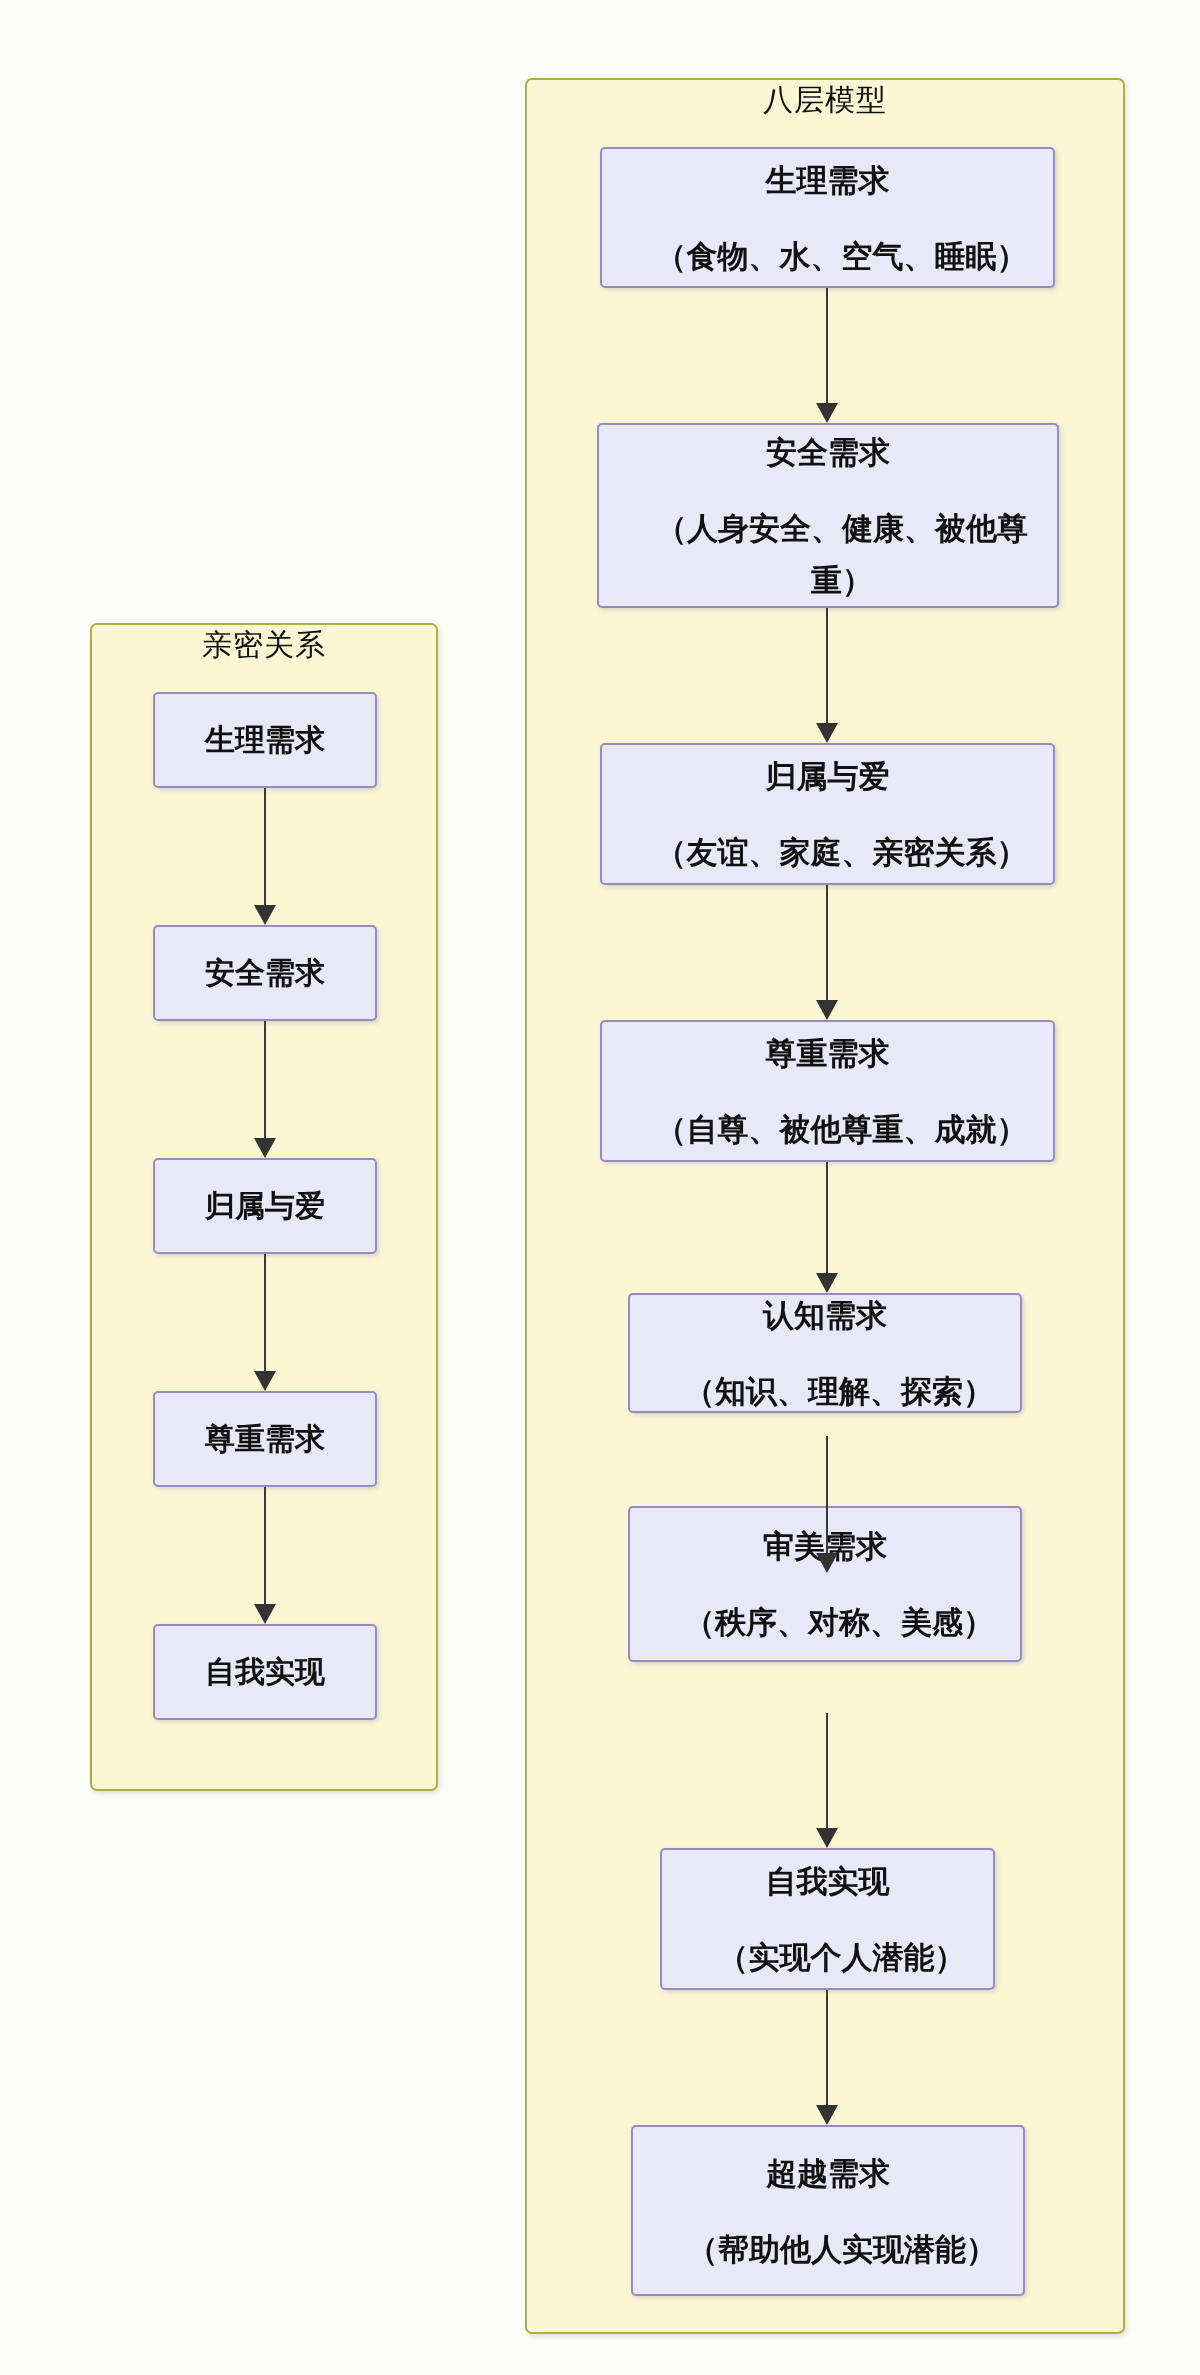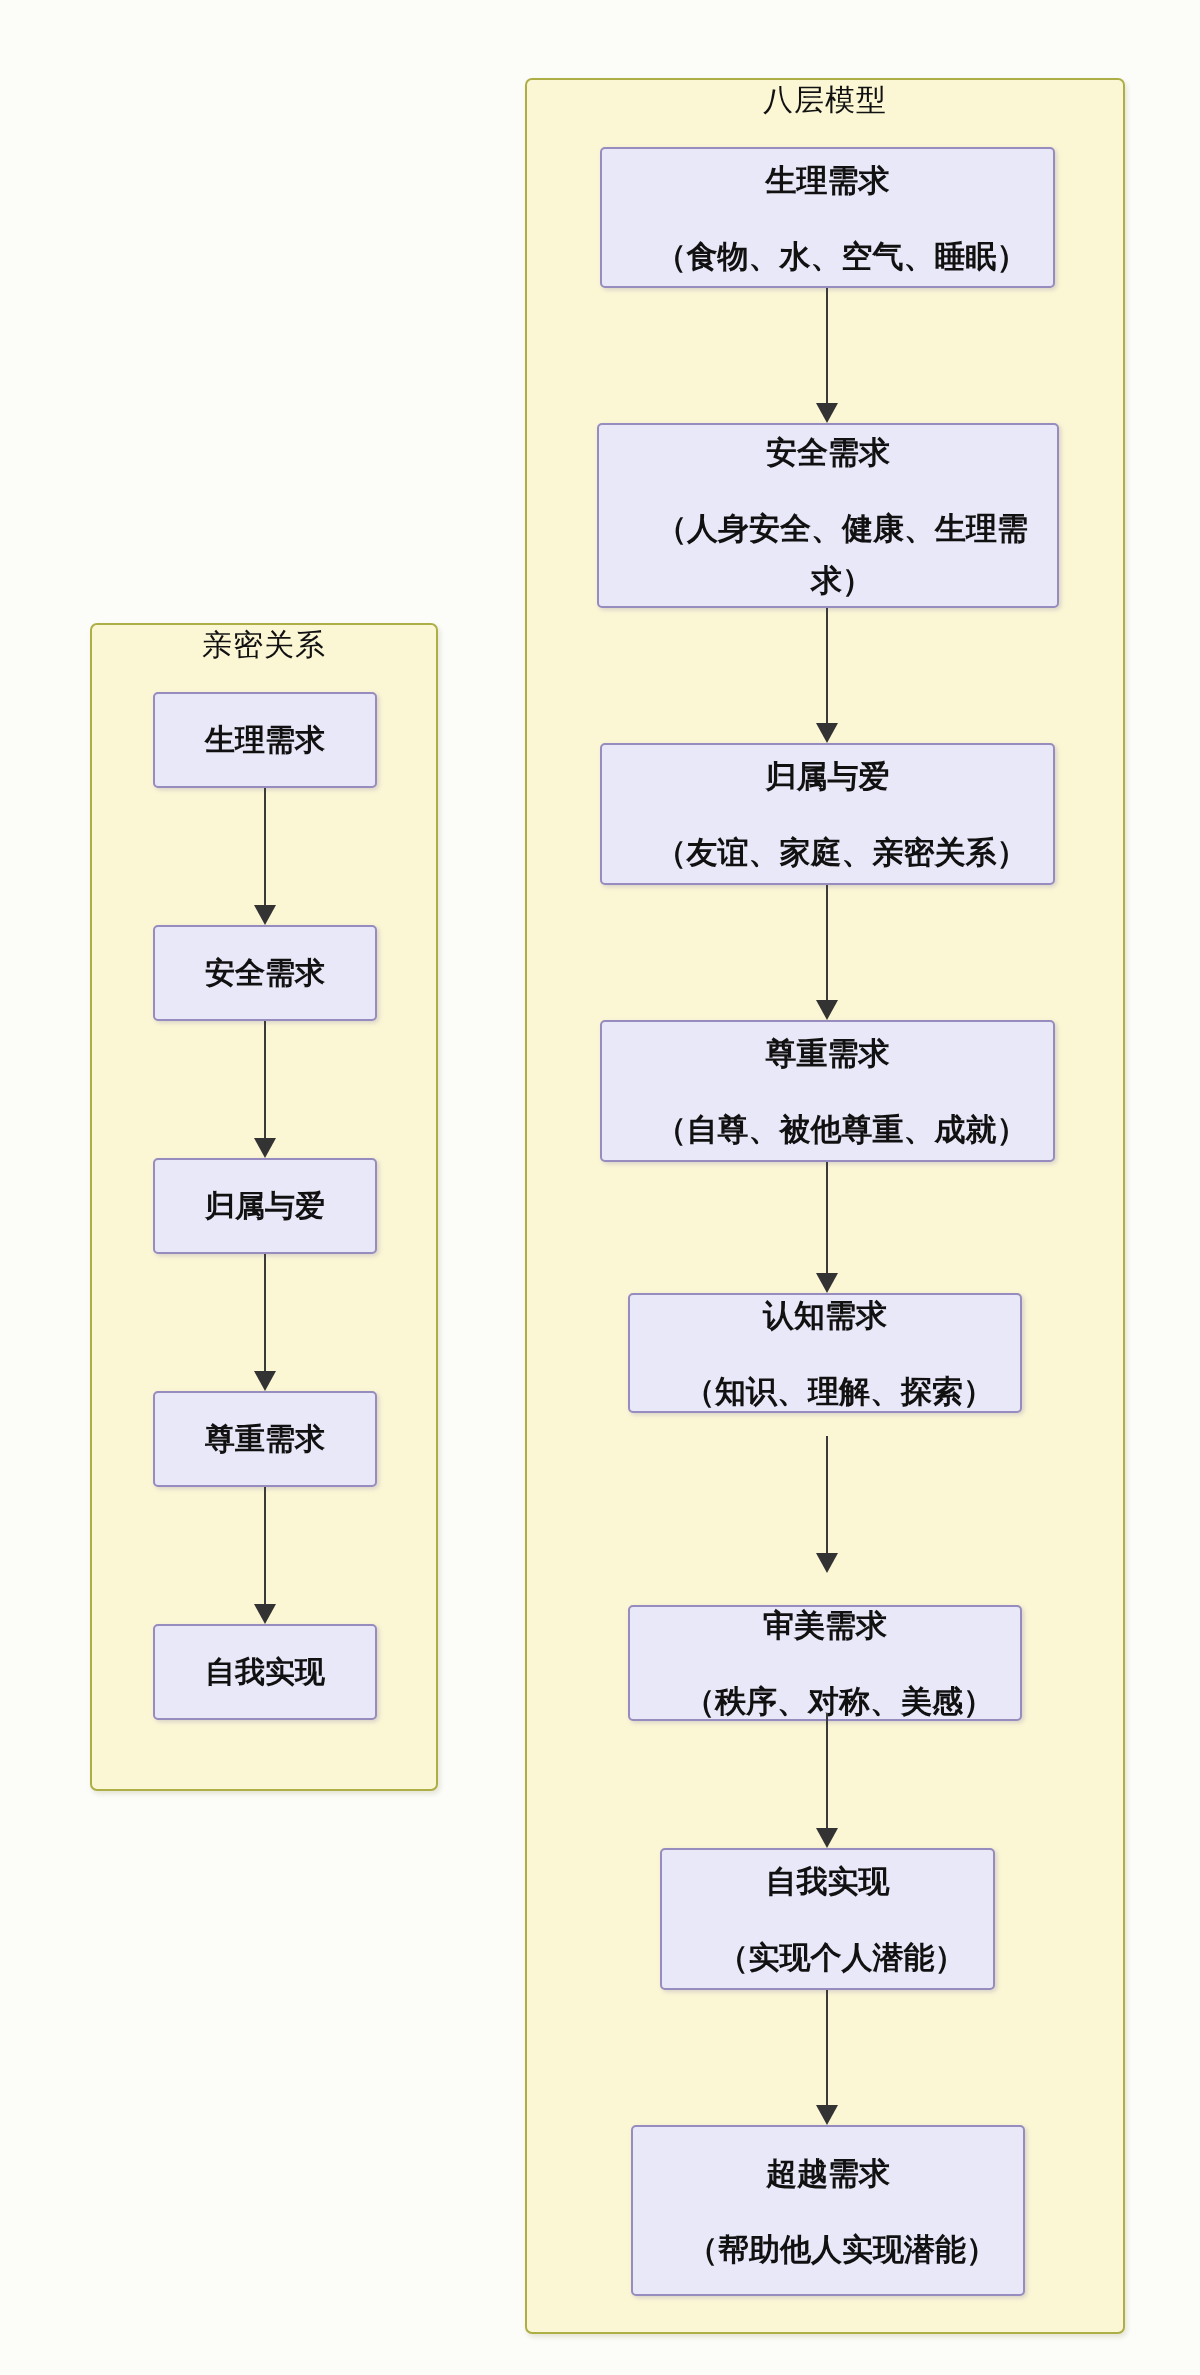--- a/index.html
+++ b/index.html
@@ -45,21 +45,21 @@
   
   .ln { left:153px; width:224px; height:96px; font-size:30px; }
   .ln1 { top:692px; }  .ln2 { top:925px; }  .ln3 { top:1158px; }
   .ln4 { top:1391px; } .ln5 { top:1624px; }
   
   .rn1 { left:600px; top:147px;  width:455px; height:141px; }
   .rn2 { left:597px; top:423px;  width:462px; height:185px; }
   .rn3 { left:600px; top:743px;  width:455px; height:142px; }
   .rn4 { left:600px; top:1020px; width:455px; height:142px; }
   .rn5 { left:628px; top:1293px; width:394px; height:120px; }
-  .rn6 { left:628px; top:1605px; width:394px; height:116px; }
+  .rn6 { left:628px; top:1506px; width:394px; height:156px; }
   .rn7 { left:660px; top:1848px; width:335px; height:142px; }
   .rn8 { left:631px; top:2125px; width:394px; height:171px; }
   
   .arrow { position:absolute; width:22px; }
   .arrow .shaft {
     position:absolute; left:10px; top:0; bottom:18px;
     width:2px; background:#3a3a3a;
   }
   .arrow .head {
     position:absolute; left:0; bottom:0; width:0; height:0;
@@ -125,21 +125,21 @@
 
   <div class="group group-eight">
     <div class="group-title">八层模型</div>
   </div>
   <div class="node rn1">
     <span>生理需求</span>
     <span class="detail">（食物、水、空气、睡眠）</span>
   </div>
   <div class="node rn2">
     <span>安全需求</span>
-    <span class="detail">（人身安全、健康、生理需求）</span>
+    <span class="detail">（人身安全、健康、被他尊重）</span>
   </div>
   <div class="node rn3">
     <span>归属与爱</span>
     <span class="detail">（友谊、家庭、亲密关系）</span>
   </div>
   <div class="node rn4">
     <span>尊重需求</span>
     <span class="detail">（自尊、被他尊重、成就）</span>
   </div>
   <div class="node rn5">

